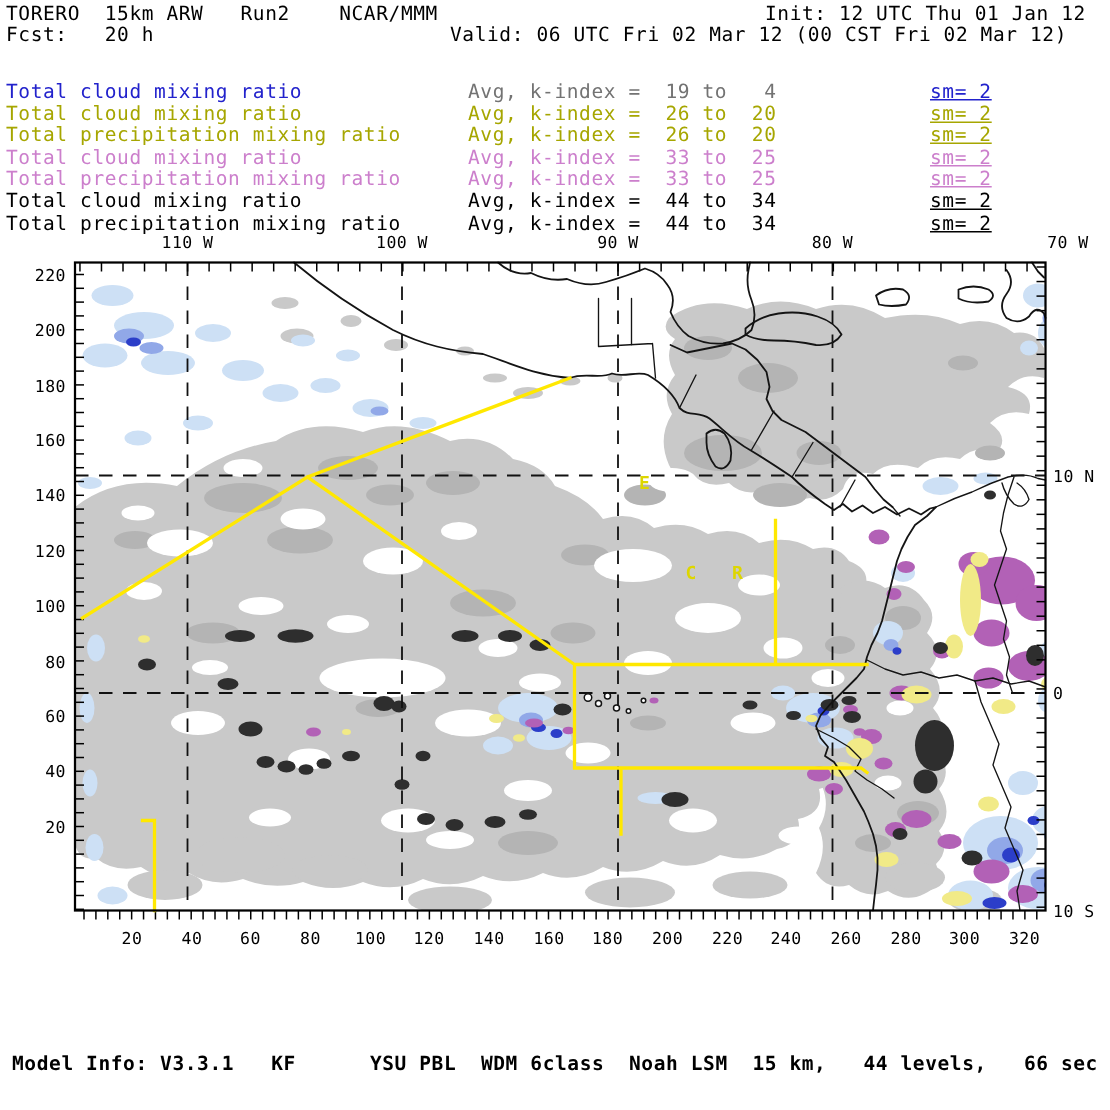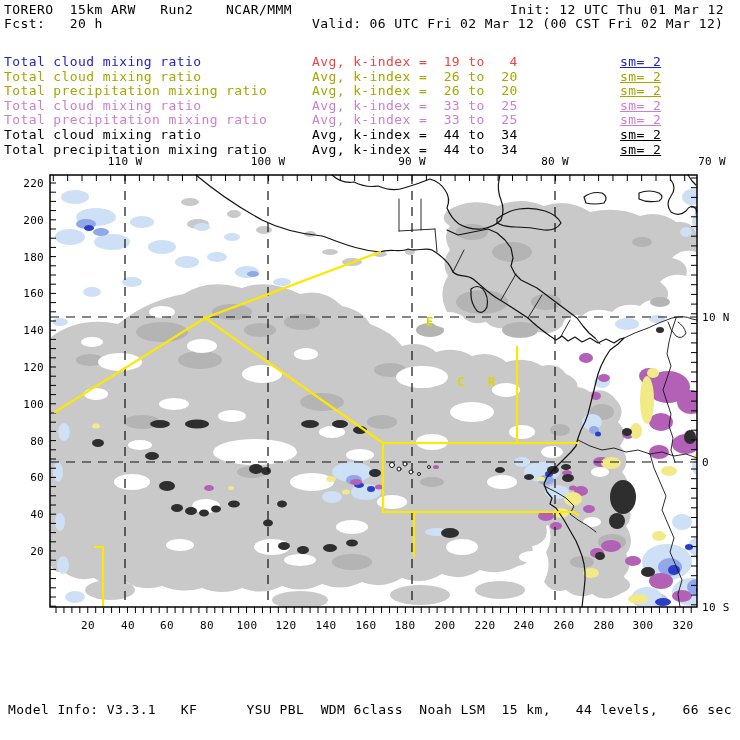--- a/index.html
+++ b/index.html
@@ -5,40 +5,40 @@
   html,body{margin:0;padding:0;background:#fff;}
   #page{position:relative;width:740px;height:740px;background:#ffffff;overflow:hidden;
         font-family:"DejaVu Sans Mono","Liberation Mono",monospace;font-size:13px;
         letter-spacing:0.4px;color:#000;}
   .abs{position:absolute;white-space:pre;line-height:13px;}
   #legend .lrow{position:absolute;left:0;width:740px;height:15px;margin-top:16px;}
   #legend .lrow span{position:absolute;white-space:pre;line-height:13px;}
   .c1{left:4px;} .c2{left:312px;} .c3{left:620px;text-decoration:underline;}
   #mapsvg{position:absolute;left:0;top:0;}
   #footer{position:absolute;left:0;top:703px;width:740px;text-align:center;}
-  #footer div{line-height:13.5px;}
+  #footer div{line-height:13.5px;font-weight:bold;}
   #footer span{white-space:pre;}
   .ticklabel{font-family:"DejaVu Sans Mono",monospace;font-size:11px;fill:#000;letter-spacing:0.3px;}
 </style>
 </head>
 <body>
 
 <div id="page">
 
   <div>
     <span class="abs" style="left:4px;top:3px;">TORERO  15km ARW   Run2    NCAR/MMM</span>
-    <span class="abs" style="left:510px;top:3px;">Init: 12 UTC Thu 01 Mar 12</span>
+    <span class="abs" style="left:510px;top:3px;">Init: 12 UTC Thu 01 Jan 12</span>
     <span class="abs" style="left:4px;top:17px;">Fcst:   20 h</span>
-    <span class="abs" style="left:312px;top:17px;">Valid: 06 UTC Fri 02 Mar 12 (00 CST Fri 02 Mar 12)</span>
+    <span class="abs" style="left:300px;top:17px;">Valid: 06 UTC Fri 02 Mar 12 (00 CST Fri 02 Mar 12)</span>
   </div>
 
   <div id="legend">
       <div class="lrow" style="top: 39px;">
         <span class="c1" style="color: rgb(34, 34, 204);">Total cloud mixing ratio</span>
-        <span class="c2" style="color: #ef4444;">Avg, k-index =  19 to   4</span>
+        <span class="c2" style="color: #737373;">Avg, k-index =  19 to   4</span>
         <span class="c3" style="color: rgb(34, 34, 204);">sm= 2</span>
       </div>
       <div class="lrow" style="top: 53.6px;">
         <span class="c1" style="color: rgb(166, 166, 0);">Total cloud mixing ratio</span>
         <span class="c2" style="color: rgb(166, 166, 0);">Avg, k-index =  26 to  20</span>
         <span class="c3" style="color: rgb(166, 166, 0);">sm= 2</span>
       </div>
       <div class="lrow" style="top: 68.2px;">
         <span class="c1" style="color: rgb(166, 166, 0);">Total precipitation mixing ratio</span>
         <span class="c2" style="color: rgb(166, 166, 0);">Avg, k-index =  26 to  20</span>

